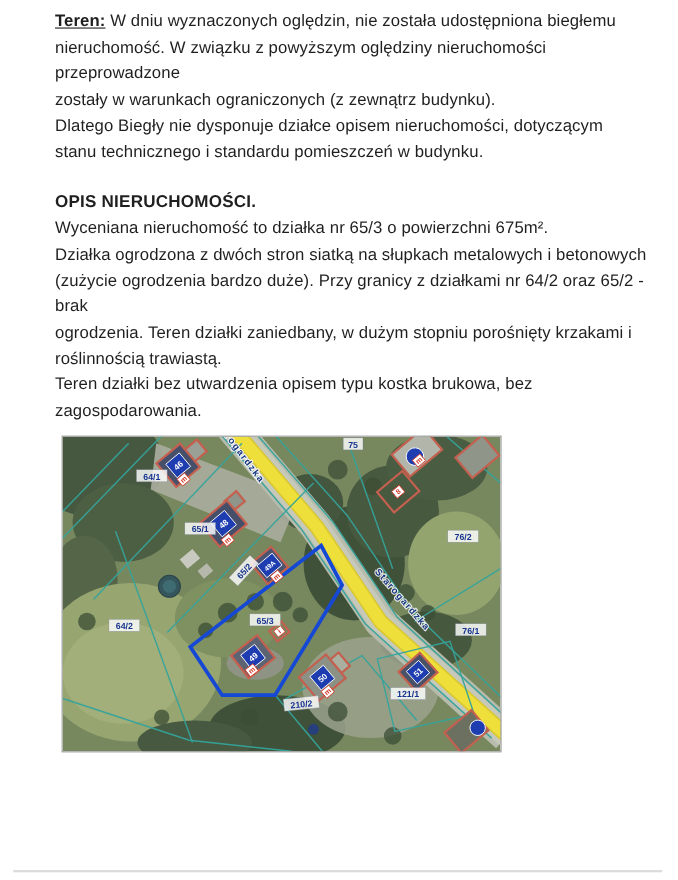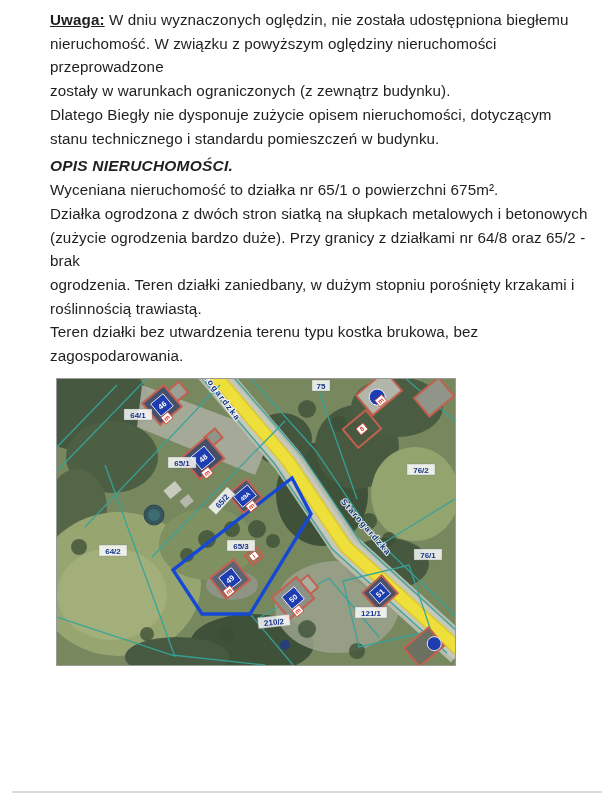--- a/index.html
+++ b/index.html
@@ -16,23 +16,22 @@
   .para {
     white-space:pre-wrap;
     font-size:15.2px;
     line-height:23.7px;
     margin:0;
     letter-spacing:0.1px;
   }
   .notice-lead { font-weight:bold; text-decoration:underline; }
   .section-heading {
     font-size:15.5px; font-weight:bold;
-    margin:7px 0 3px 0;
+    margin:25px 0 3px 0;
     letter-spacing:0.2px;
-    font-style:italic;
   }
   .map-figure {
     margin:11px 0 0 7px;
     width:398px; height:286px;
     position:relative;
     outline:1px solid #9a9a9a;
   }
   .map-figure svg { display:block; }
   .scan-line {
     position:absolute; left:12px; right:14px; top:791px; height:2px;
@@ -53,35 +52,35 @@
   .cad { stroke:#35a39b; stroke-width:1.3; fill:none; opacity:.95; }
   .bld { stroke:#c4604f; stroke-width:2; }
   .plate { fill:#1d3db0; stroke:#ffffff; stroke-width:0.8; }
 </style>
 </head>
 <body>
 
 <div class="page">
   <div class="content">
 
-    <p class="para"><span class="notice-lead">Uwaga:</span><span> W dniu wyznaczonych oględzin, nie została udostępniona biegłemu
+    <p class="para"><span class="notice-lead">Teren:</span><span> W dniu wyznaczonych oględzin, nie została udostępniona biegłemu
 nieruchomość. W związku z powyższym oględziny nieruchomości przeprowadzone
 zostały w warunkach ograniczonych (z zewnątrz budynku).</span></p>
 
-    <p class="para">Dlatego Biegły nie dysponuje zużycie opisem nieruchomości, dotyczącym
+    <p class="para">Dlatego Biegły nie dysponuje działce opisem nieruchomości, dotyczącym
 stanu technicznego i standardu pomieszczeń w budynku.</p>
 
     <div class="section-heading">OPIS NIERUCHOMOŚCI.</div>
 
-    <p class="para">Wyceniana nieruchomość to działka nr 65/1 o powierzchni 675m².</p>
+    <p class="para">Wyceniana nieruchomość to działka nr 65/3 o powierzchni 675m².</p>
     <p class="para">Działka ogrodzona z dwóch stron siatką na słupkach metalowych i betonowych
-(zużycie ogrodzenia bardzo duże). Przy granicy z działkami nr 64/8 oraz 65/2 -brak
+(zużycie ogrodzenia bardzo duże). Przy granicy z działkami nr 64/2 oraz 65/2 -brak
 ogrodzenia. Teren działki zaniedbany, w dużym stopniu porośnięty krzakami i
 roślinnością trawiastą.</p>
-    <p class="para">Teren działki bez utwardzenia terenu typu kostka brukowa, bez zagospodarowania.</p>
+    <p class="para">Teren działki bez utwardzenia opisem typu kostka brukowa, bez zagospodarowania.</p>
 
     <div class="map-figure">
       <svg width="398" height="286" viewBox="0 0 398 286">
 
         <g>
           <rect x="0" y="0" width="398" height="286" fill="#77885f"></rect>
           <ellipse cx="30" cy="25" rx="62" ry="48" fill="#465840"></ellipse>
           <ellipse cx="55" cy="78" rx="46" ry="36" fill="#4d5f43"></ellipse>
           <ellipse cx="20" cy="130" rx="30" ry="40" fill="#556648"></ellipse>
           <ellipse cx="62" cy="205" rx="82" ry="72" fill="#97a571"></ellipse>

